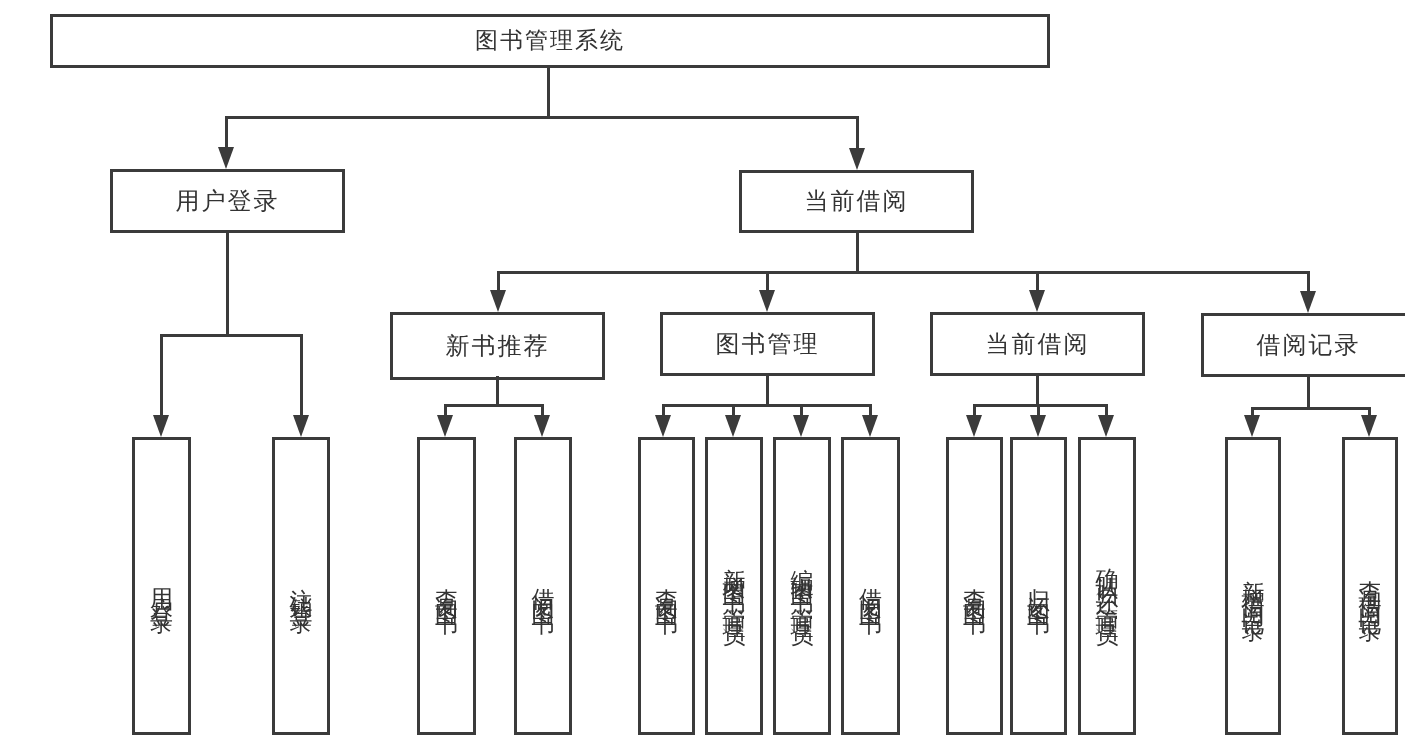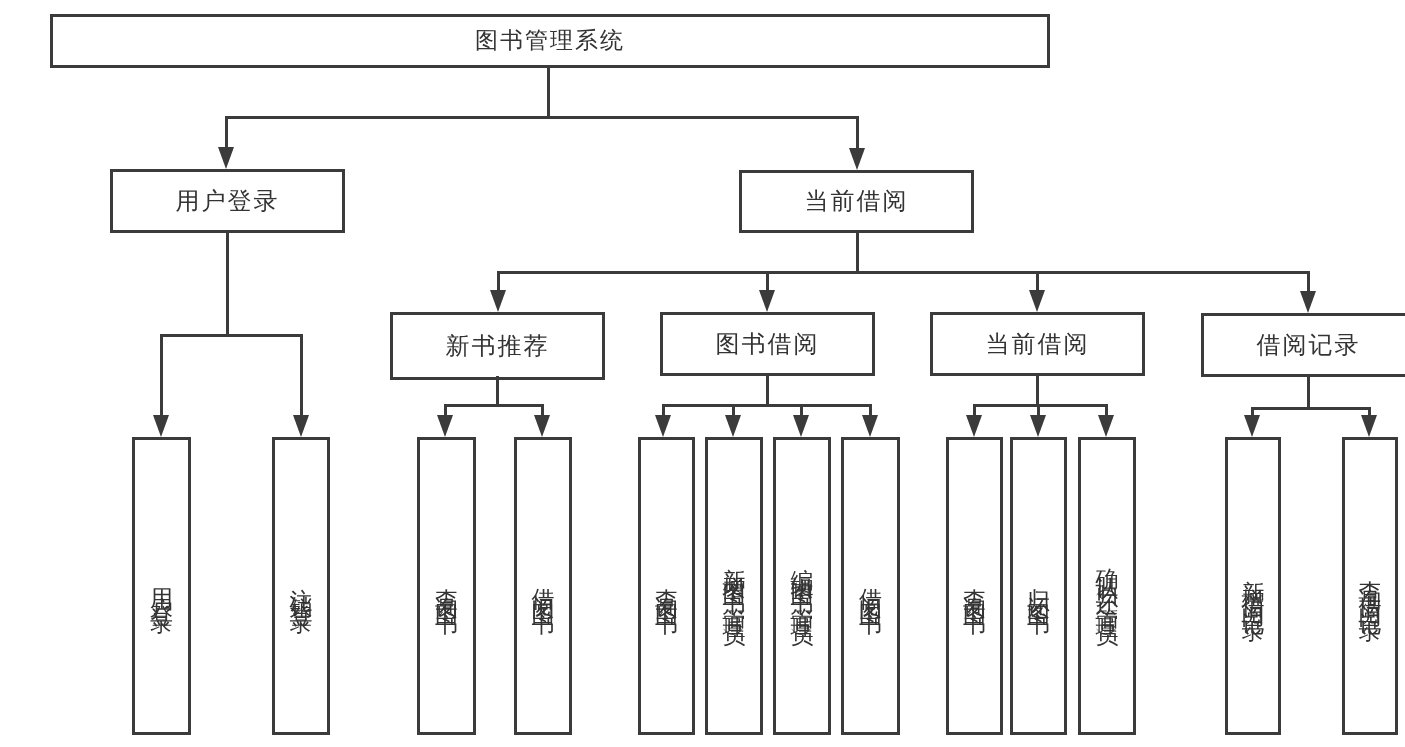--- a/index.html
+++ b/index.html
@@ -44,21 +44,21 @@
 <body>
 
 <div class="stage">
 
   <div class="box title" style="left:22px;top:14px;width:1000px;height:54px">图书管理系统</div>
 
   <div class="box" style="left:82px;top:169px;width:235px;height:64px">用户登录</div>
   <div class="box" style="left:711px;top:170px;width:235px;height:63px">当前借阅</div>
 
   <div class="box" style="left:362px;top:312px;width:215px;height:68px">新书推荐</div>
-  <div class="box" style="left:632px;top:312px;width:215px;height:64px">图书借阅</div>
+  <div class="box" style="left:632px;top:312px;width:215px;height:64px">图书管理</div>
   <div class="box" style="left:902px;top:312px;width:215px;height:64px">当前借阅</div>
   <div class="box" style="left:1173px;top:313px;width:215px;height:64px">借阅记录</div>
 
   <div class="box v" style="left:104px;top:437px;width:59px;height:298px">用户登录</div>
   <div class="box v" style="left:244px;top:437px;width:58px;height:298px">注销登录</div>
 
   <div class="box v" style="left:389px;top:437px;width:59px;height:298px">查询图书</div>
   <div class="box v" style="left:486px;top:437px;width:58px;height:298px">借阅图书</div>
 
   <div class="box v" style="left:610px;top:437px;width:57px;height:298px">查询图书</div>

